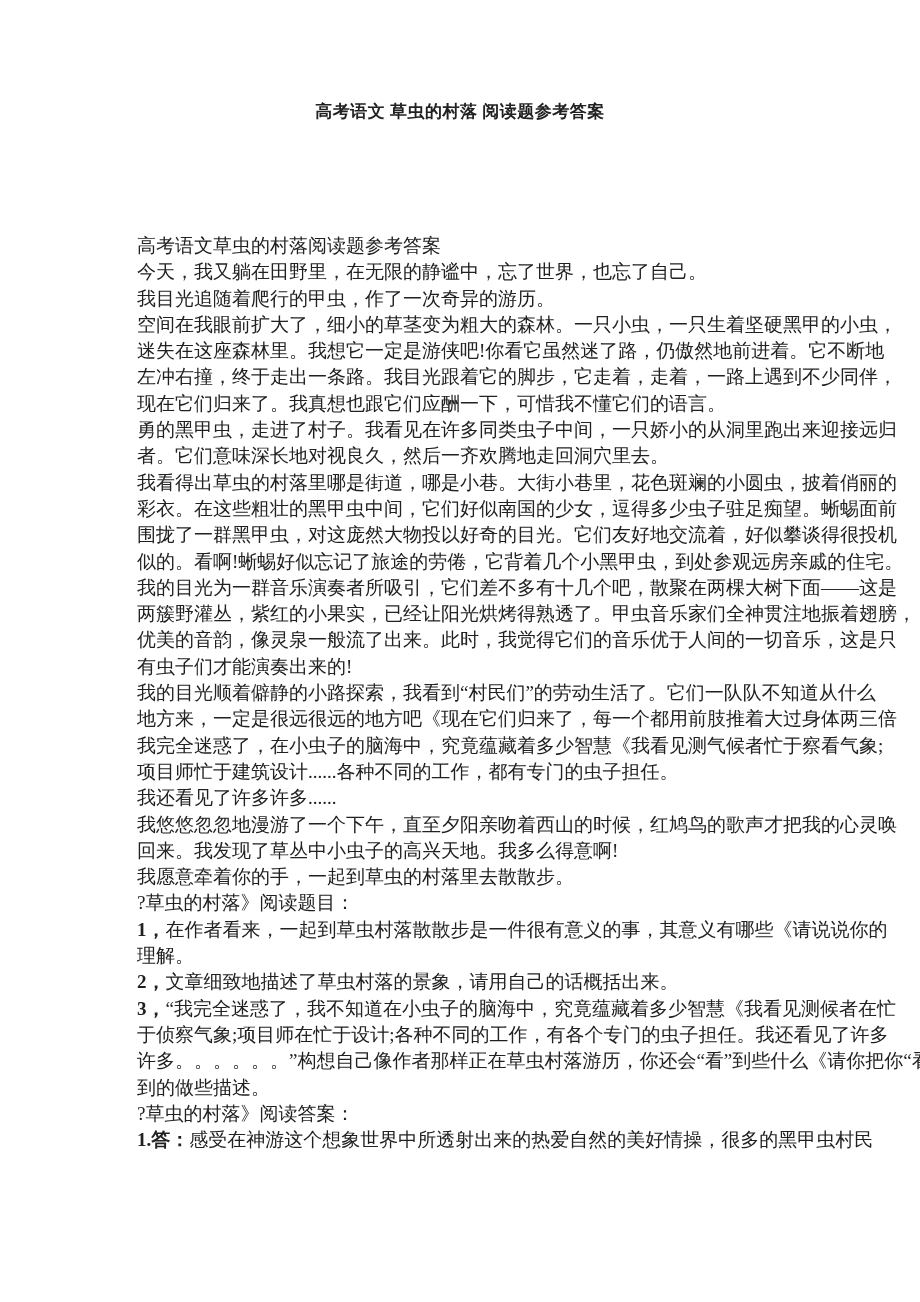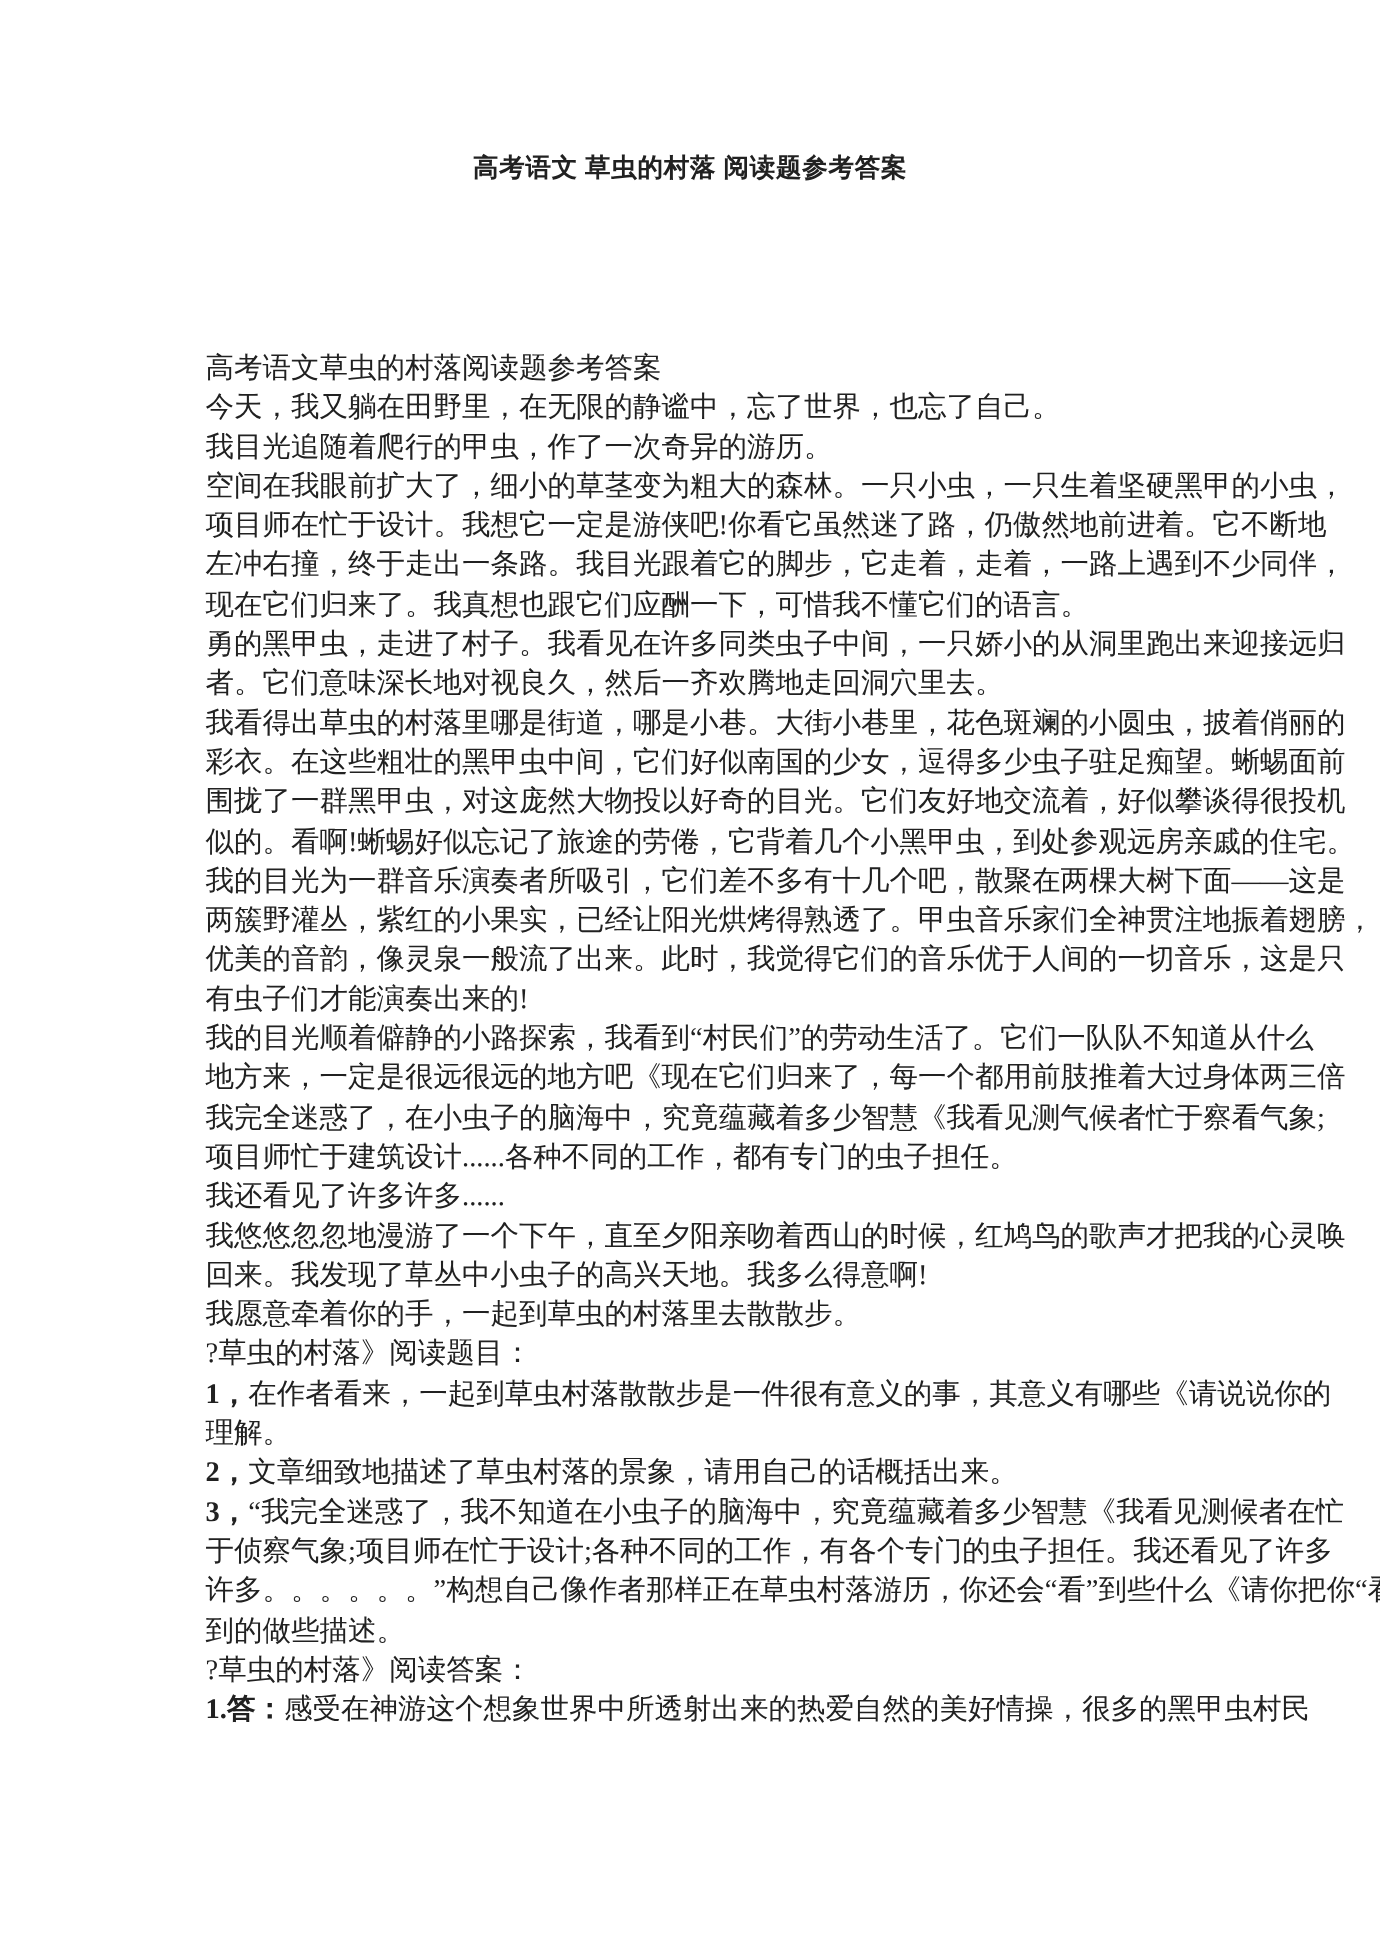--- a/index.html
+++ b/index.html
@@ -41,21 +41,21 @@
 </head>
 <body>
 
 <div class="page">
   <div class="doc-title">高考语文 草虫的村落 阅读题参考答案</div>
   <div class="doc-body">
       <div class="line"><span>高考语文草虫的村落阅读题参考答案</span></div>
       <div class="line"><span>今天，我又躺在田野里，在无限的静谧中，忘了世界，也忘了自己。</span></div>
       <div class="line"><span>我目光追随着爬行的甲虫，作了一次奇异的游历。</span></div>
       <div class="line"><span>空间在我眼前扩大了，细小的草茎变为粗大的森林。一只小虫，一只生着坚硬黑甲的小虫，</span></div>
-      <div class="line"><span>项目师在忙于设计。我想它一定是游侠吧!你看它虽然迷了路，仍傲然地前进着。它不断地</span></div>
+      <div class="line"><span>迷失在这座森林里。我想它一定是游侠吧!你看它虽然迷了路，仍傲然地前进着。它不断地</span></div>
       <div class="line"><span>左冲右撞，终于走出一条路。我目光跟着它的脚步，它走着，走着，一路上遇到不少同伴，</span></div>
       <div class="line"><span>现在它们归来了。我真想也跟它们应酬一下，可惜我不懂它们的语言。</span></div>
       <div class="line"><span>勇的黑甲虫，走进了村子。我看见在许多同类虫子中间，一只娇小的从洞里跑出来迎接远归</span></div>
       <div class="line"><span>者。它们意味深长地对视良久，然后一齐欢腾地走回洞穴里去。</span></div>
       <div class="line"><span>我看得出草虫的村落里哪是街道，哪是小巷。大街小巷里，花色斑斓的小圆虫，披着俏丽的</span></div>
       <div class="line"><span>彩衣。在这些粗壮的黑甲虫中间，它们好似南国的少女，逗得多少虫子驻足痴望。蜥蜴面前</span></div>
       <div class="line"><span>围拢了一群黑甲虫，对这庞然大物投以好奇的目光。它们友好地交流着，好似攀谈得很投机</span></div>
       <div class="line"><span>似的。看啊!蜥蜴好似忘记了旅途的劳倦，它背着几个小黑甲虫，到处参观远房亲戚的住宅。</span></div>
       <div class="line"><span>我的目光为一群音乐演奏者所吸引，它们差不多有十几个吧，散聚在两棵大树下面——这是</span></div>
       <div class="line"><span>两簇野灌丛，紫红的小果实，已经让阳光烘烤得熟透了。甲虫音乐家们全神贯注地振着翅膀，</span></div>

